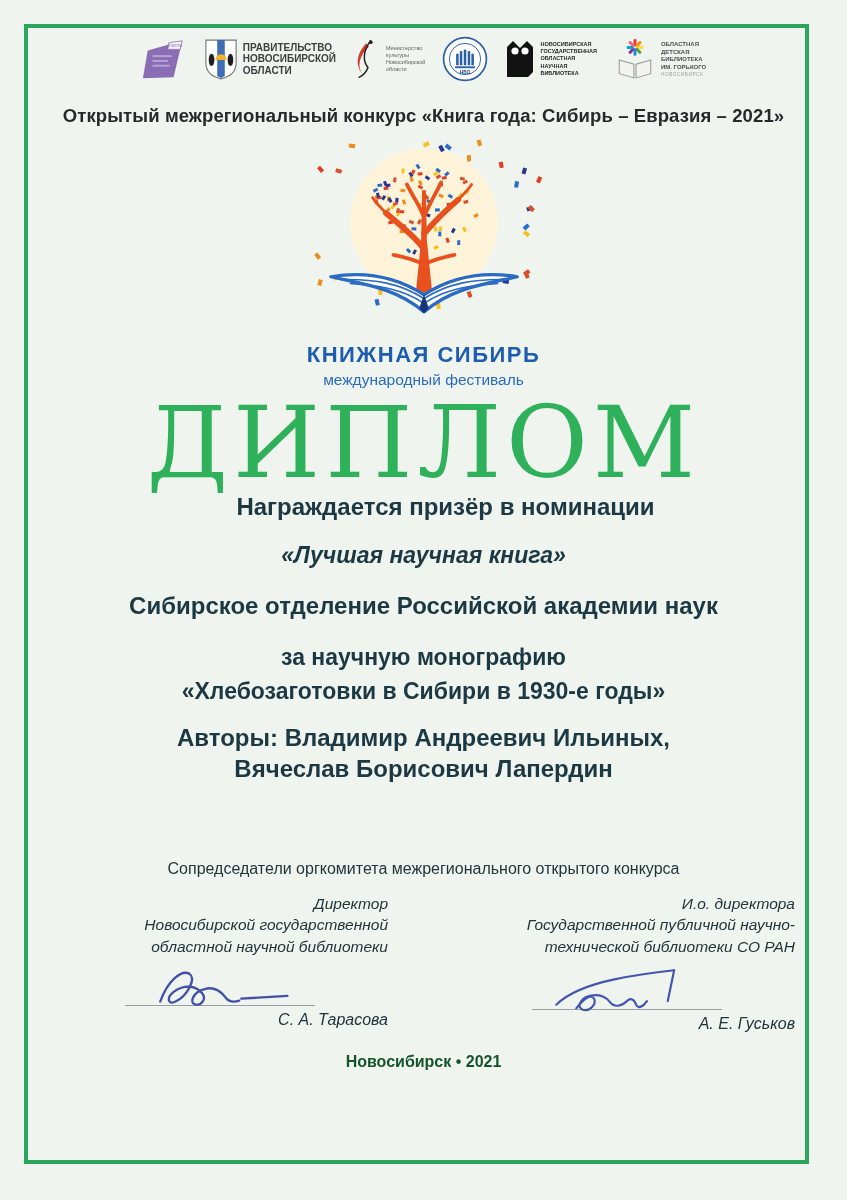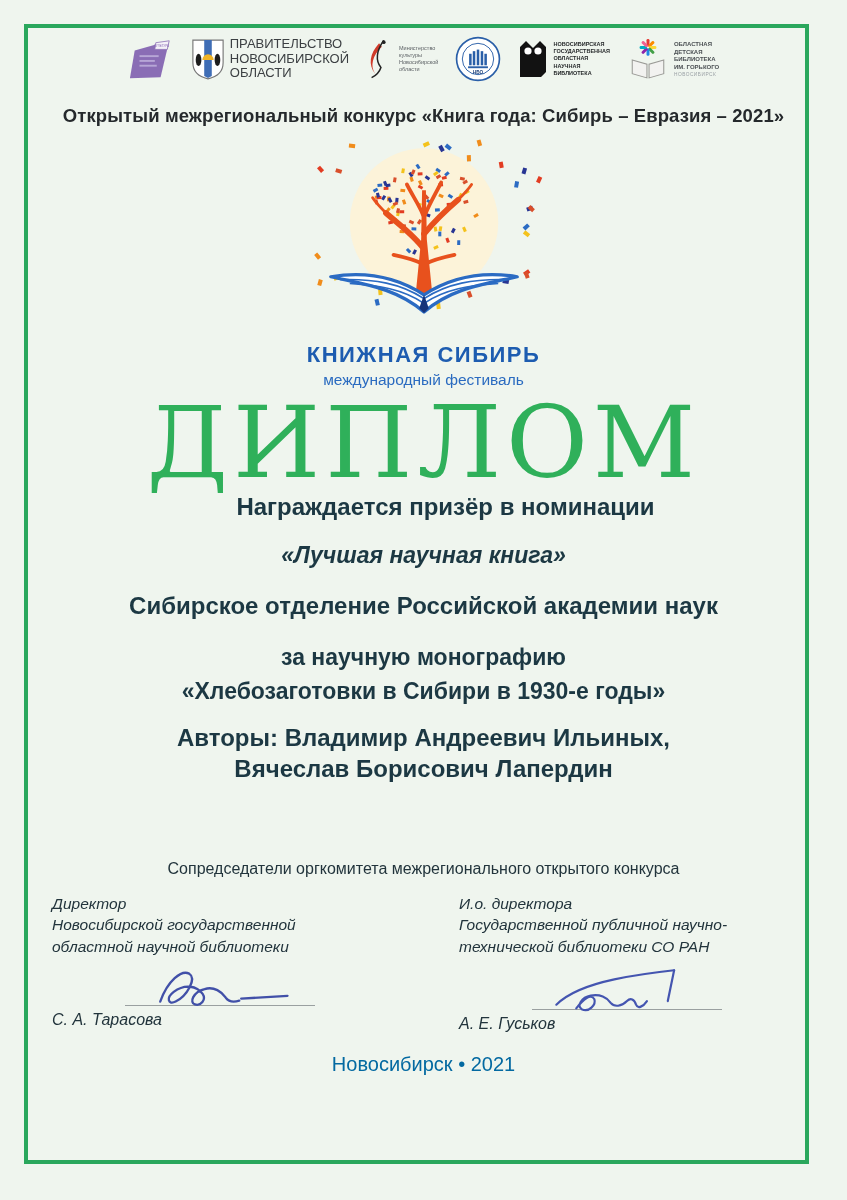--- a/index.html
+++ b/index.html
@@ -16,21 +16,21 @@
   .content{position:absolute;inset:0;text-align:center;}
   .prelines{white-space:pre-line;}
 
   
   .logos-row{
     display:flex;justify-content:center;align-items:center;gap:17px;
     margin-top:30px;height:58px;
   }
   .logo{display:flex;align-items:center;gap:5px;}
   .logo-text{text-align:left;color:#3a3f42;}
-  .t-gov{font-size:13px;font-weight:normal;line-height:1.15;color:#3c4043;}
+  .t-gov{font-size:10px;font-weight:bold;line-height:1.15;color:#3c4043;}
   .t-min{font-size:5.5px;line-height:1.25;color:#5a5f63;}
   .t-owl{font-size:5.5px;font-weight:bold;line-height:1.3;color:#25282a;}
   .t-gpntb1{font-size:14px;font-weight:bold;color:#2a5fae;line-height:1.05;}
   .t-gpntb2{font-size:11.5px;color:#2a5fae;line-height:1.1;}
   .t-chl{font-size:6px;font-weight:bold;line-height:1.25;color:#4a4f53;}
   .t-chl-city{font-size:4.8px;color:#9aa0a5;letter-spacing:.5px;margin-top:1px;}
 
   
   .contest-title{
     margin-top:17px;font-size:18.5px;font-weight:bold;color:#25292c;
@@ -56,26 +56,26 @@
   .awarded{padding-left:44px;}
   .nomination{margin-top:21px;font-style:italic;font-size:23px;}
   .recipient{margin-top:23px;font-size:24px;}
   .for-line{margin-top:24px;font-size:23px;}
   .work-title{margin-top:7px;font-size:23px;}
   .authors{margin-top:17px;font-size:24px;font-weight:bold;line-height:1.3;}
 
   
   .cochairs{margin-top:74px;font-size:16px;line-height:1.35;color:#22343c;}
   .sign-row{display:flex;justify-content:space-between;margin-top:13px;padding:0 52px;}
-  .sign-col{width:336px;text-align:left;}
+  .sign-col{width:336px;text-align:right;}
   .sign-title{font-style:italic;font-size:15.5px;line-height:1.38;color:#22343c;}
   .sign-img{margin:6px auto -12px auto;display:block;}
   .sign-line{border-bottom:1px solid #9aa0a0;width:190px;margin:0 auto;}
   .sign-name{font-style:italic;font-size:16px;margin-top:5px;color:#22343c;}
-  .footer-line{margin-top:20px;font-size:20px;color:#0369a1;}
+  .footer-line{margin-top:20px;font-size:16px;color:#14532d;font-weight:bold;}
 </style>
 </head>
 <body>
 
 <div class="page">
   <div class="frame"></div>
   <div class="content">
 
     <div class="logos-row">
 

